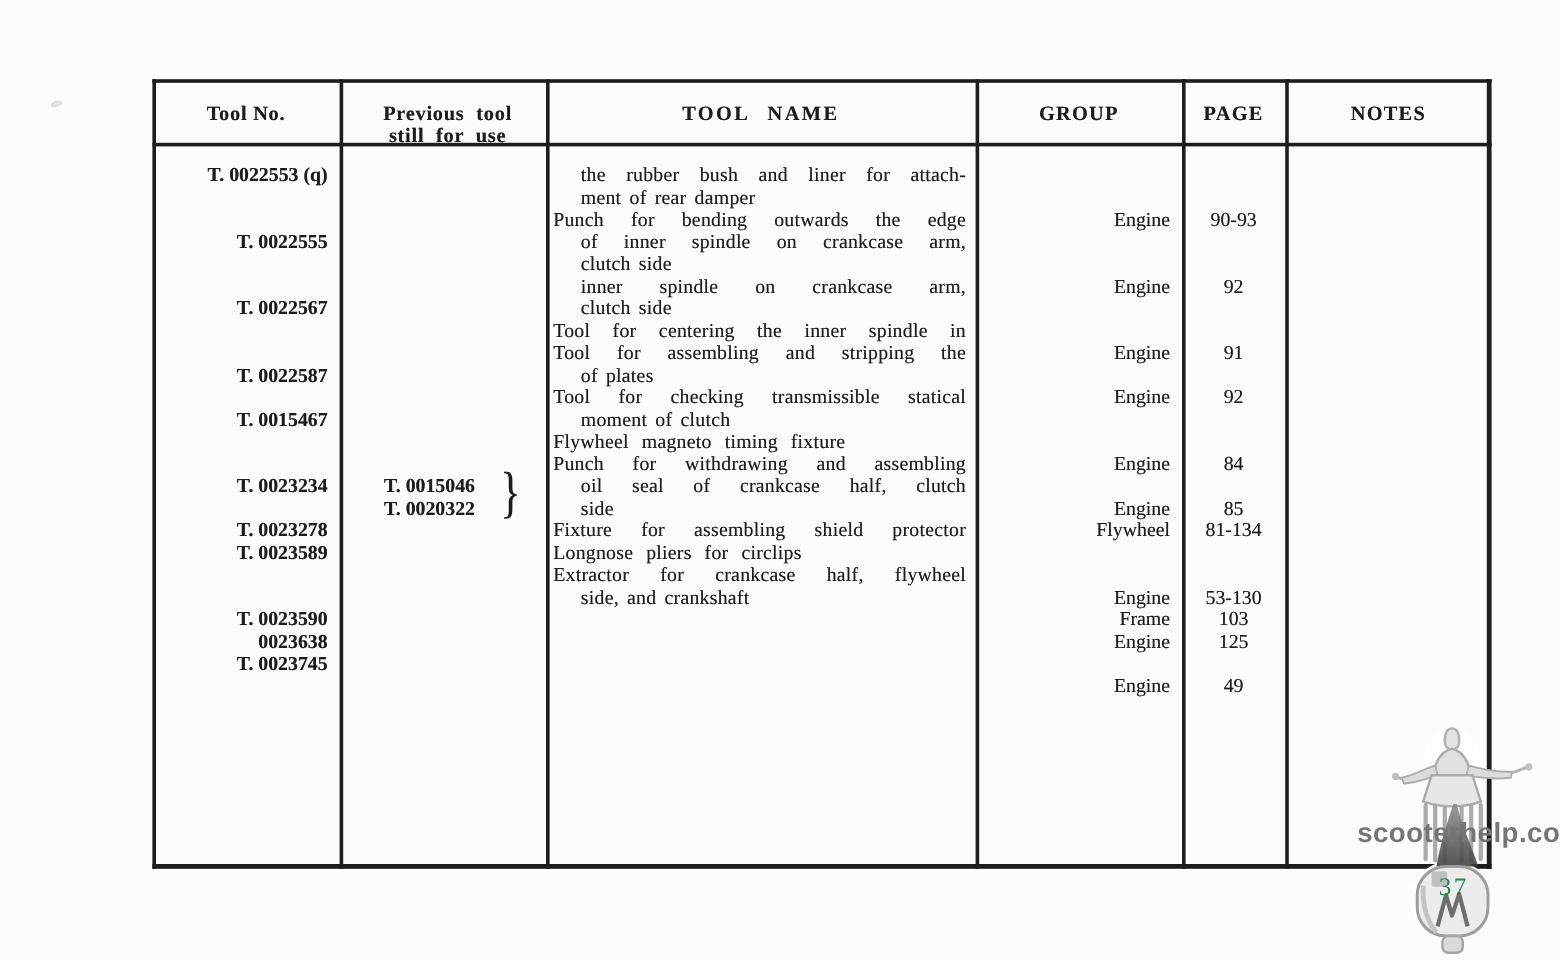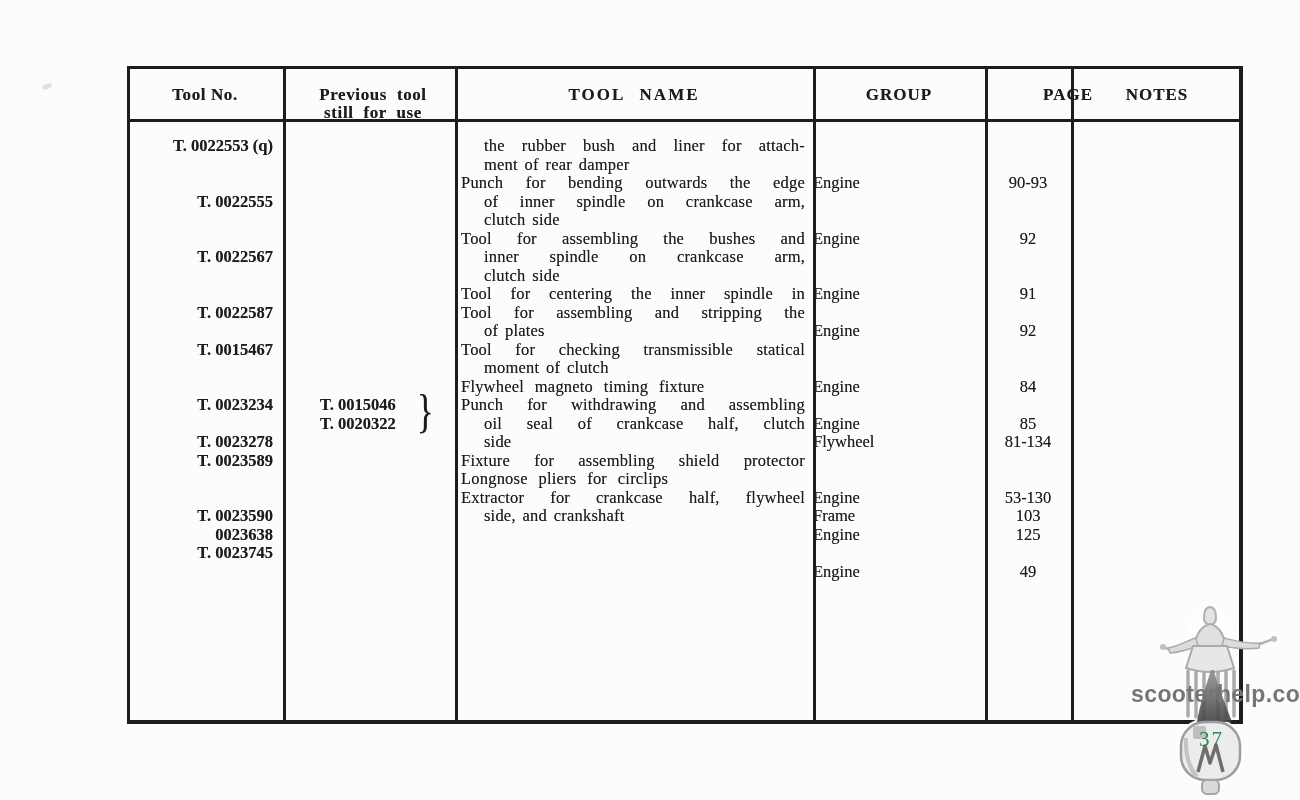--- a/index.html
+++ b/index.html
@@ -22,35 +22,35 @@
   .v{top:0;bottom:0;width:3px}
   .v1{left:156px}.v2{left:328px}.v3{left:686px}.v4{left:858px}.v5{left:944px}
 
   
   .hc{position:absolute;text-align:center;font-weight:bold;font-size:17px;
       letter-spacing:.6px;text-shadow:0 0 .4px rgba(20,20,20,.55)}
   .h1{left:0;width:156px;top:19px}
   .h2{left:156px;width:180px;top:20px;line-height:18px;word-spacing:5px}
   .h3{left:328px;width:358px;top:19px;letter-spacing:2px;word-spacing:9px}
   .h4{left:686px;width:172px;top:19px;letter-spacing:1px}
-  .h5{left:898px;width:86px;top:19px;letter-spacing:1px}
+  .h5{left:858px;width:86px;top:19px;letter-spacing:1px}
   .h6{left:944px;width:172px;top:19px;letter-spacing:1px}
 
   
   .txt{text-shadow:0 0 .4px rgba(20,20,20,.55)}
   .tno{position:absolute;left:0;width:146px;text-align:right;font-weight:bold;
        font-size:16.5px;line-height:18.5px;white-space:nowrap}
   .names{position:absolute;left:334px;top:71px;width:344px;
          font-size:16.5px;letter-spacing:.2px;word-spacing:2.5px}
   .nl{height:18.5px;line-height:18.5px}
   .ind{padding-left:23px}
   .j{text-align:justify;text-align-last:justify;text-justify:inter-word}
   .ws{word-spacing:6.5px}
   .grp{position:absolute;left:686px;width:192px;box-sizing:border-box;padding-right:30px;
-       text-align:left;font-size:16.5px;line-height:18.5px}
+       text-align:right;font-size:16.5px;line-height:18.5px}
   .pg{position:absolute;left:858px;width:86px;text-align:center;
       font-size:16.5px;line-height:18.5px}
   .prev{position:absolute;left:193px;top:330px;font-weight:bold;
         font-size:16.5px;line-height:18.5px;white-space:nowrap}
   .brace{position:absolute;left:287px;top:322px;font-size:47px;line-height:1;
          font-weight:normal;transform:scaleX(.75)}
 
   
   .wm-svg{position:absolute;left:1152px;top:588px;width:145px;height:212px}
   .pagenum{position:absolute;left:1199px;top:727px;font-size:21px;color:#15803d;
@@ -108,21 +108,20 @@
       <div>T. 0020322</div>
     </div>
     <div class="brace txt">}</div>
 
     <div class="names txt">
       <div class="nl j ind">the rubber bush and liner for attach-</div>
       <div class="nl ind">ment of rear damper</div>
       <div class="nl j">Punch for bending outwards the edge</div>
       <div class="nl j ind">of inner spindle on crankcase arm,</div>
       <div class="nl ind">clutch side</div>
-      <div class="nl j">Tool for assembling the bushes and</div>
       <div class="nl j ind">inner spindle on crankcase arm,</div>
       <div class="nl ind">clutch side</div>
       <div class="nl j">Tool for centering the inner spindle in</div>
       <div class="nl j">Tool for assembling and stripping the</div>
       <div class="nl ind">of plates</div>
       <div class="nl j">Tool for checking transmissible statical</div>
       <div class="nl ind">moment of clutch</div>
       <div class="nl ws">Flywheel magneto timing fixture</div>
       <div class="nl j">Punch for withdrawing and assembling</div>
       <div class="nl j ind">oil seal of crankcase half, clutch</div>

